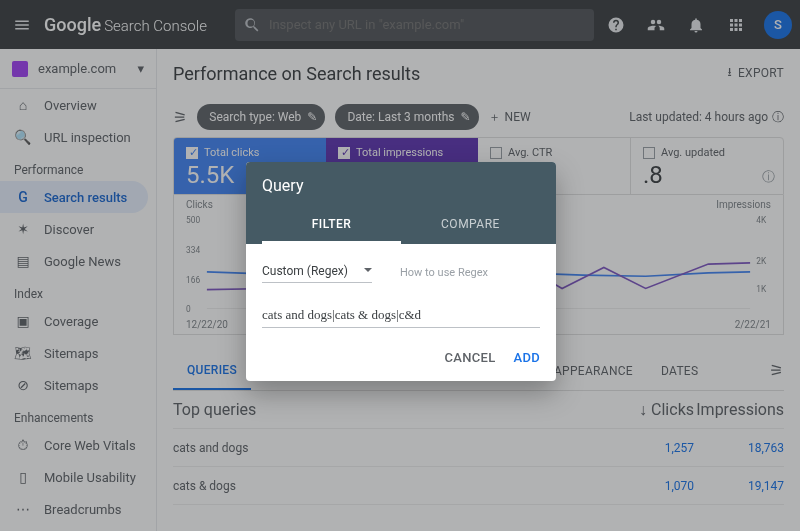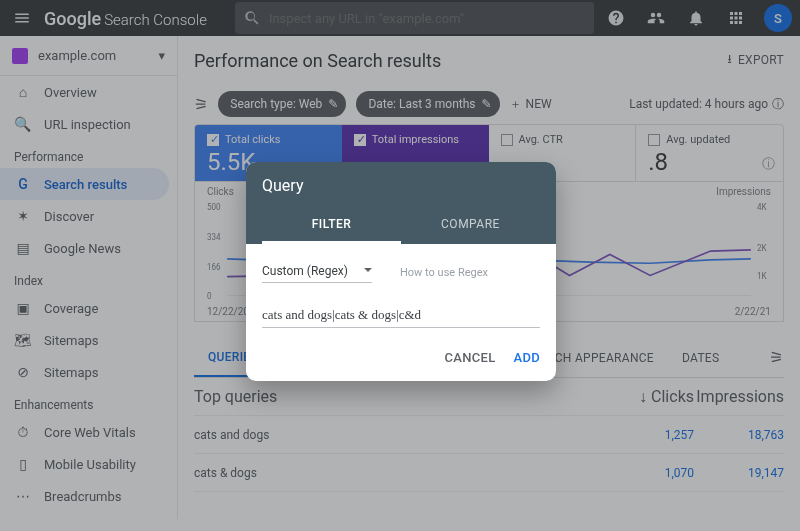--- a/index.html
+++ b/index.html
@@ -1,32 +1,32 @@
 <!DOCTYPE html>
 <html><head>
 <meta charset="utf-8">
 <style>
 * { box-sizing: border-box; margin: 0; padding: 0; font-family: Roboto, "Helvetica Neue", Arial, sans-serif; }
 body { width: 800px; height: 531px; overflow: hidden; background: #fff; position: relative; color: #5f6368; font-size: 13px; }
 
 
-.topbar { height: 36px; background: #3c4043; display: flex; align-items: center; padding: 0 8px 0 10px; color: #fff; gap: 10px; }
+.topbar { height: 49px; background: #3c4043; display: flex; align-items: center; padding: 0 8px 0 10px; color: #fff; gap: 10px; }
 .topbar .ham { width: 24px; height: 24px; display:flex; align-items:center; justify-content:center; cursor:pointer; }
 .topbar .logo-txt { display:flex; align-items:baseline; gap:2px; }
 .topbar .logo-txt .g { font-size: 18px; font-weight: 500; color:#fff; }
 .topbar .logo-txt .sc { font-size: 15px; font-weight: 300; color:#fff; margin-left:1px; }
 .searchbox { flex: 1; margin-left: 18px; max-width: 410px; height: 32px; background: #54575b; border-radius: 4px; display:flex; align-items:center; padding:0 8px; color:#bdc1c6; gap:8px; }
 .searchbox input { background:transparent; border:none; outline:none; color:#e8eaed; font-size:13px; flex:1; }
 .topbar .right { margin-left:auto; display:flex; align-items:center; gap:16px; }
 .topbar .iconbtn { width:24px; height:24px; display:flex; align-items:center; justify-content:center; color:#e8eaed; }
 .avatar { width:28px; height:28px; border-radius:50%; background:#1a73e8; color:#fff; display:flex; align-items:center; justify-content:center; font-size:13px; font-weight:500; }
 
 
 .app { display:flex; height: calc(531px - 48px); }
-.sidebar { width: 178px; background:#fff; border-right:1px solid #e8eaed; overflow:auto; font-size:13px; color:#5f6368; }
+.sidebar { width: 157px; background:#fff; border-right:1px solid #e8eaed; overflow:auto; font-size:13px; color:#5f6368; }
 .sb-prop { display:flex; align-items:center; height:40px; padding:0 12px; gap:10px; border-bottom:1px solid #e8eaed; }
 .sb-prop .square { width:16px; height:16px; background:#a142f4; border-radius:2px; }
 .sb-prop .spacer { flex:1; }
 .sb-section { padding:10px 14px 4px; font-size:12px; color:#5f6368; }
 .sb-item { display:flex; align-items:center; height:32px; padding:0 14px; gap:12px; cursor:pointer; }
 .sb-item.active { background:#e8f0fe; color:#1967d2; border-radius:0 16px 16px 0; margin-right:8px; font-weight:500; }
 .sb-item .ico { width:18px; text-align:center; font-size:14px; }
 
 .main { flex:1; background:#fff; overflow:auto; }
 .page-head { display:flex; align-items:center; height:48px; padding:4px 16px; }
@@ -70,21 +70,21 @@
 .table { margin:0 16px; font-size:12px; }
 .thead, .trow { display:flex; align-items:center; height:38px; border-bottom:1px solid #eee; }
 .thead { font-size:16px; color:#5f6368; }
 .tcol.q { flex:1; }
 .tcol.c { width:90px; text-align:right; }
 .tcol.i { width:90px; text-align:right; }
 .trow .c, .trow .i { color:#1a73e8; }
 
 
 .overlay { position:absolute; inset:0; background:rgba(32,33,36,0.35); }
-.modal { position:absolute; left:246px; top:162px; width:310px; background:#fff; box-shadow:0 12px 28px rgba(0,0,0,0.3); border-radius:10px; overflow:hidden; }
+.modal { position:absolute; left:246px; top:162px; width:310px; background:#fff; box-shadow:0 12px 28px rgba(0,0,0,0.3); border-radius:4px; overflow:hidden; }
 .modal-head { background:#455a64; color:#fff; padding:14px 16px 0; }
 .modal-head h2 { font-size:16px; font-weight:400; margin-bottom:12px; }
 .modal-tabs { display:flex; font-size:12px; letter-spacing:0.5px; }
 .modal-tab { flex:1; text-align:center; padding:10px 0; cursor:pointer; color:rgba(255,255,255,0.7); }
 .modal-tab.active { color:#fff; border-bottom:3px solid #fff; font-weight:500; }
 .modal-body { padding:18px 16px 4px; }
 .select-row { display:flex; align-items:center; gap:28px; }
 .select { flex:none; position:relative; width:110px; border-bottom:1px solid #bdc1c6; padding:2px 0 4px; font-size:12px; color:#3c4043; cursor:pointer; }
 .select::after { content:""; position:absolute; right:0; top:6px; border:4px solid transparent; border-top-color:#5f6368; }
 .howto { font-size:11px; color:#9aa0a6; }

